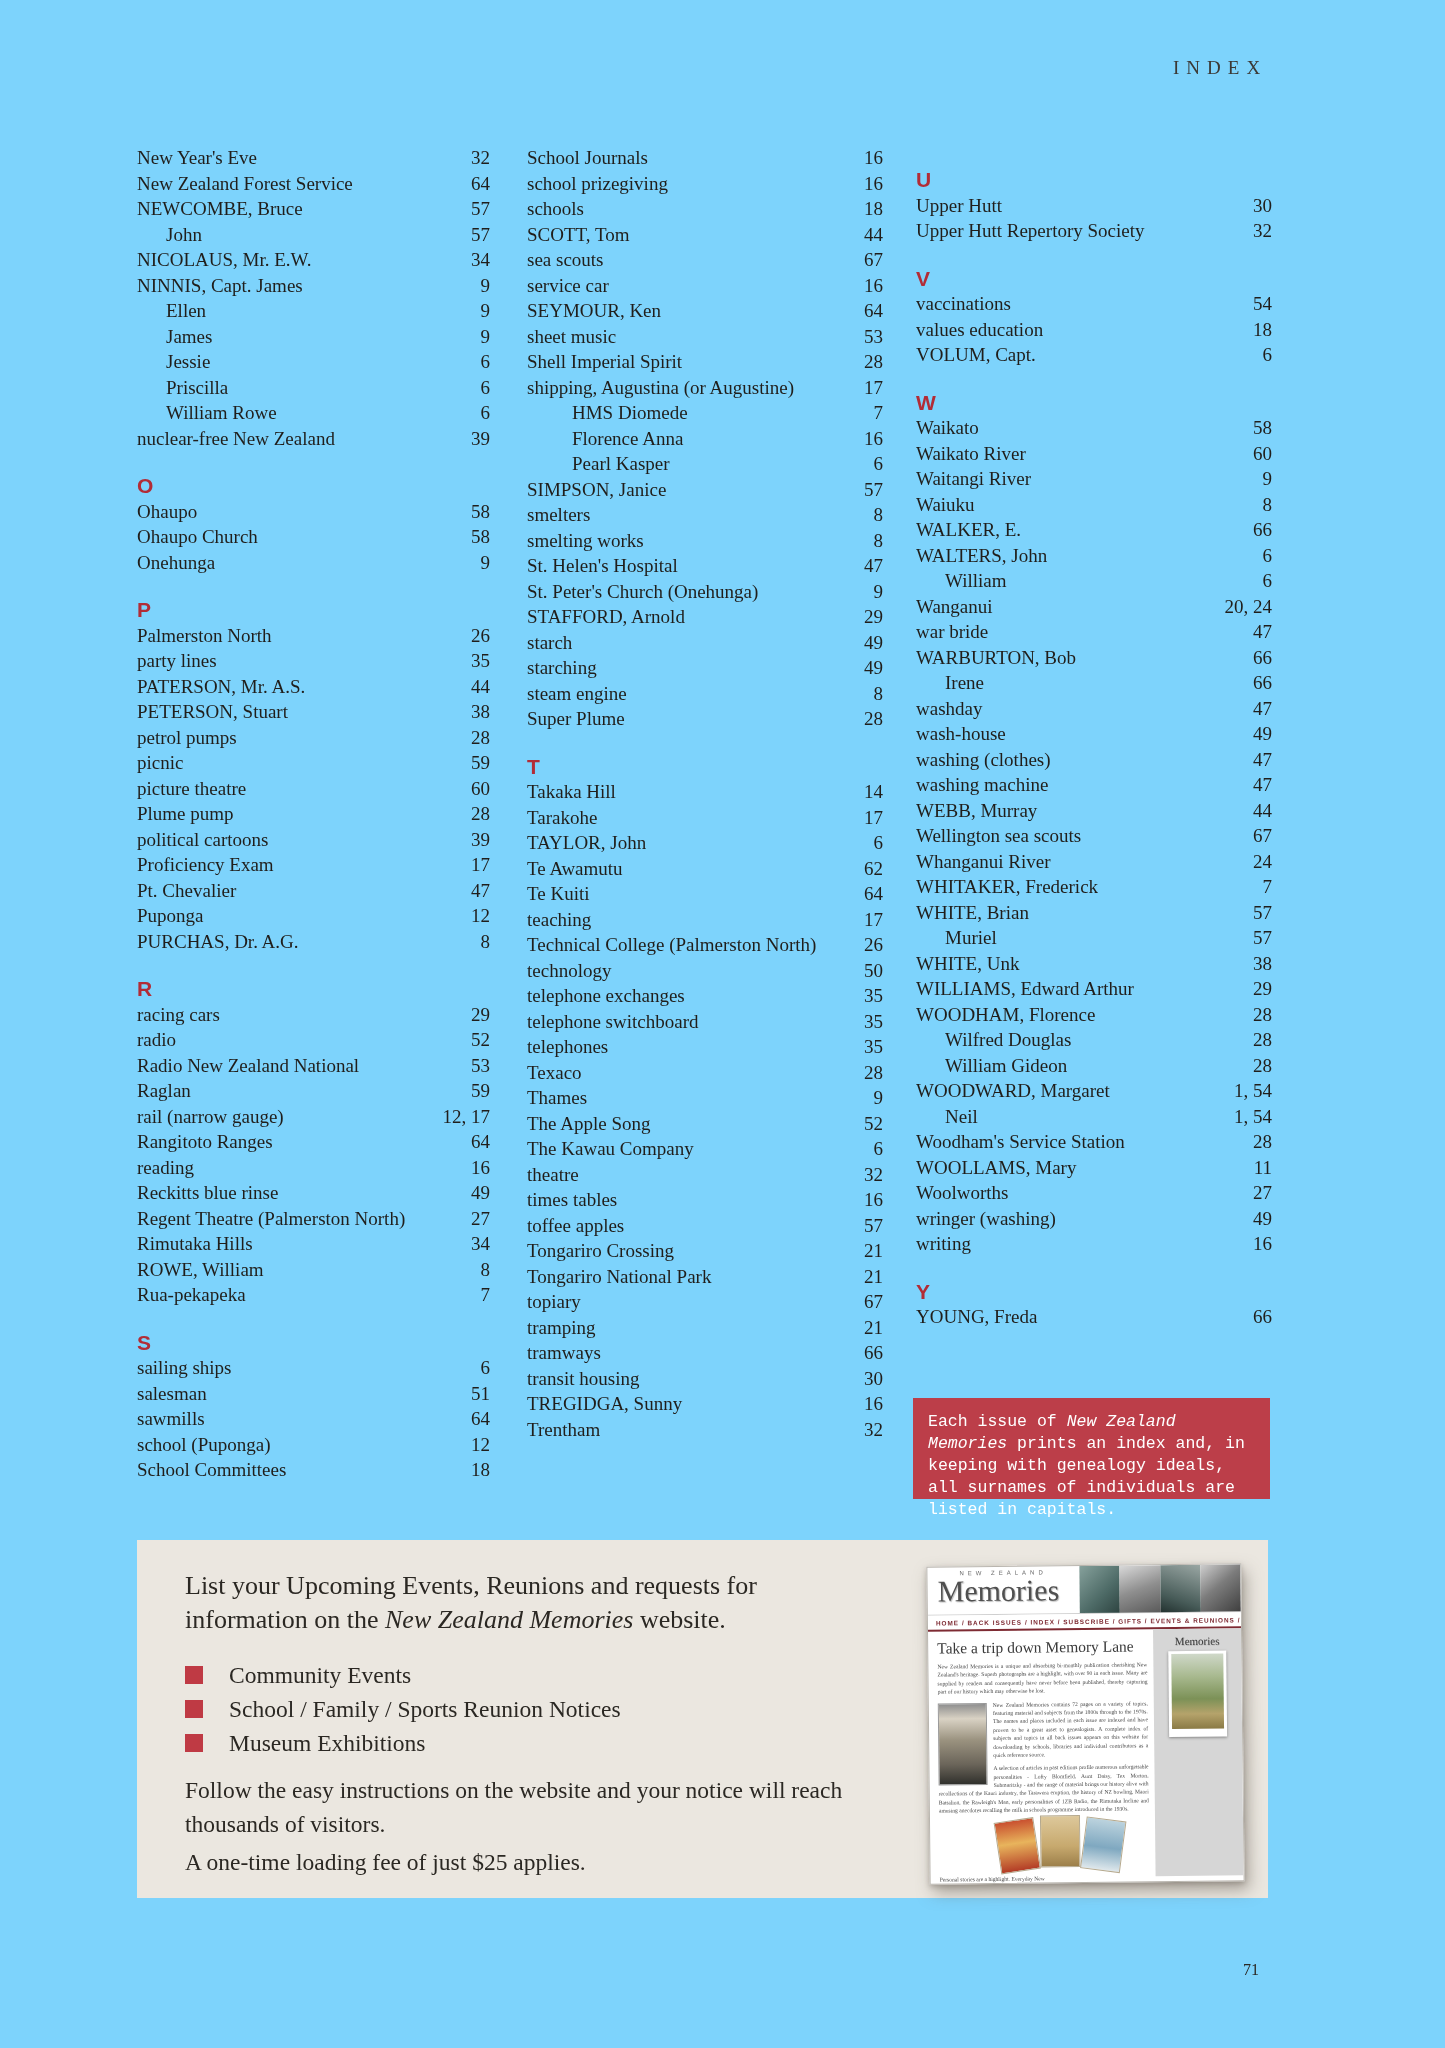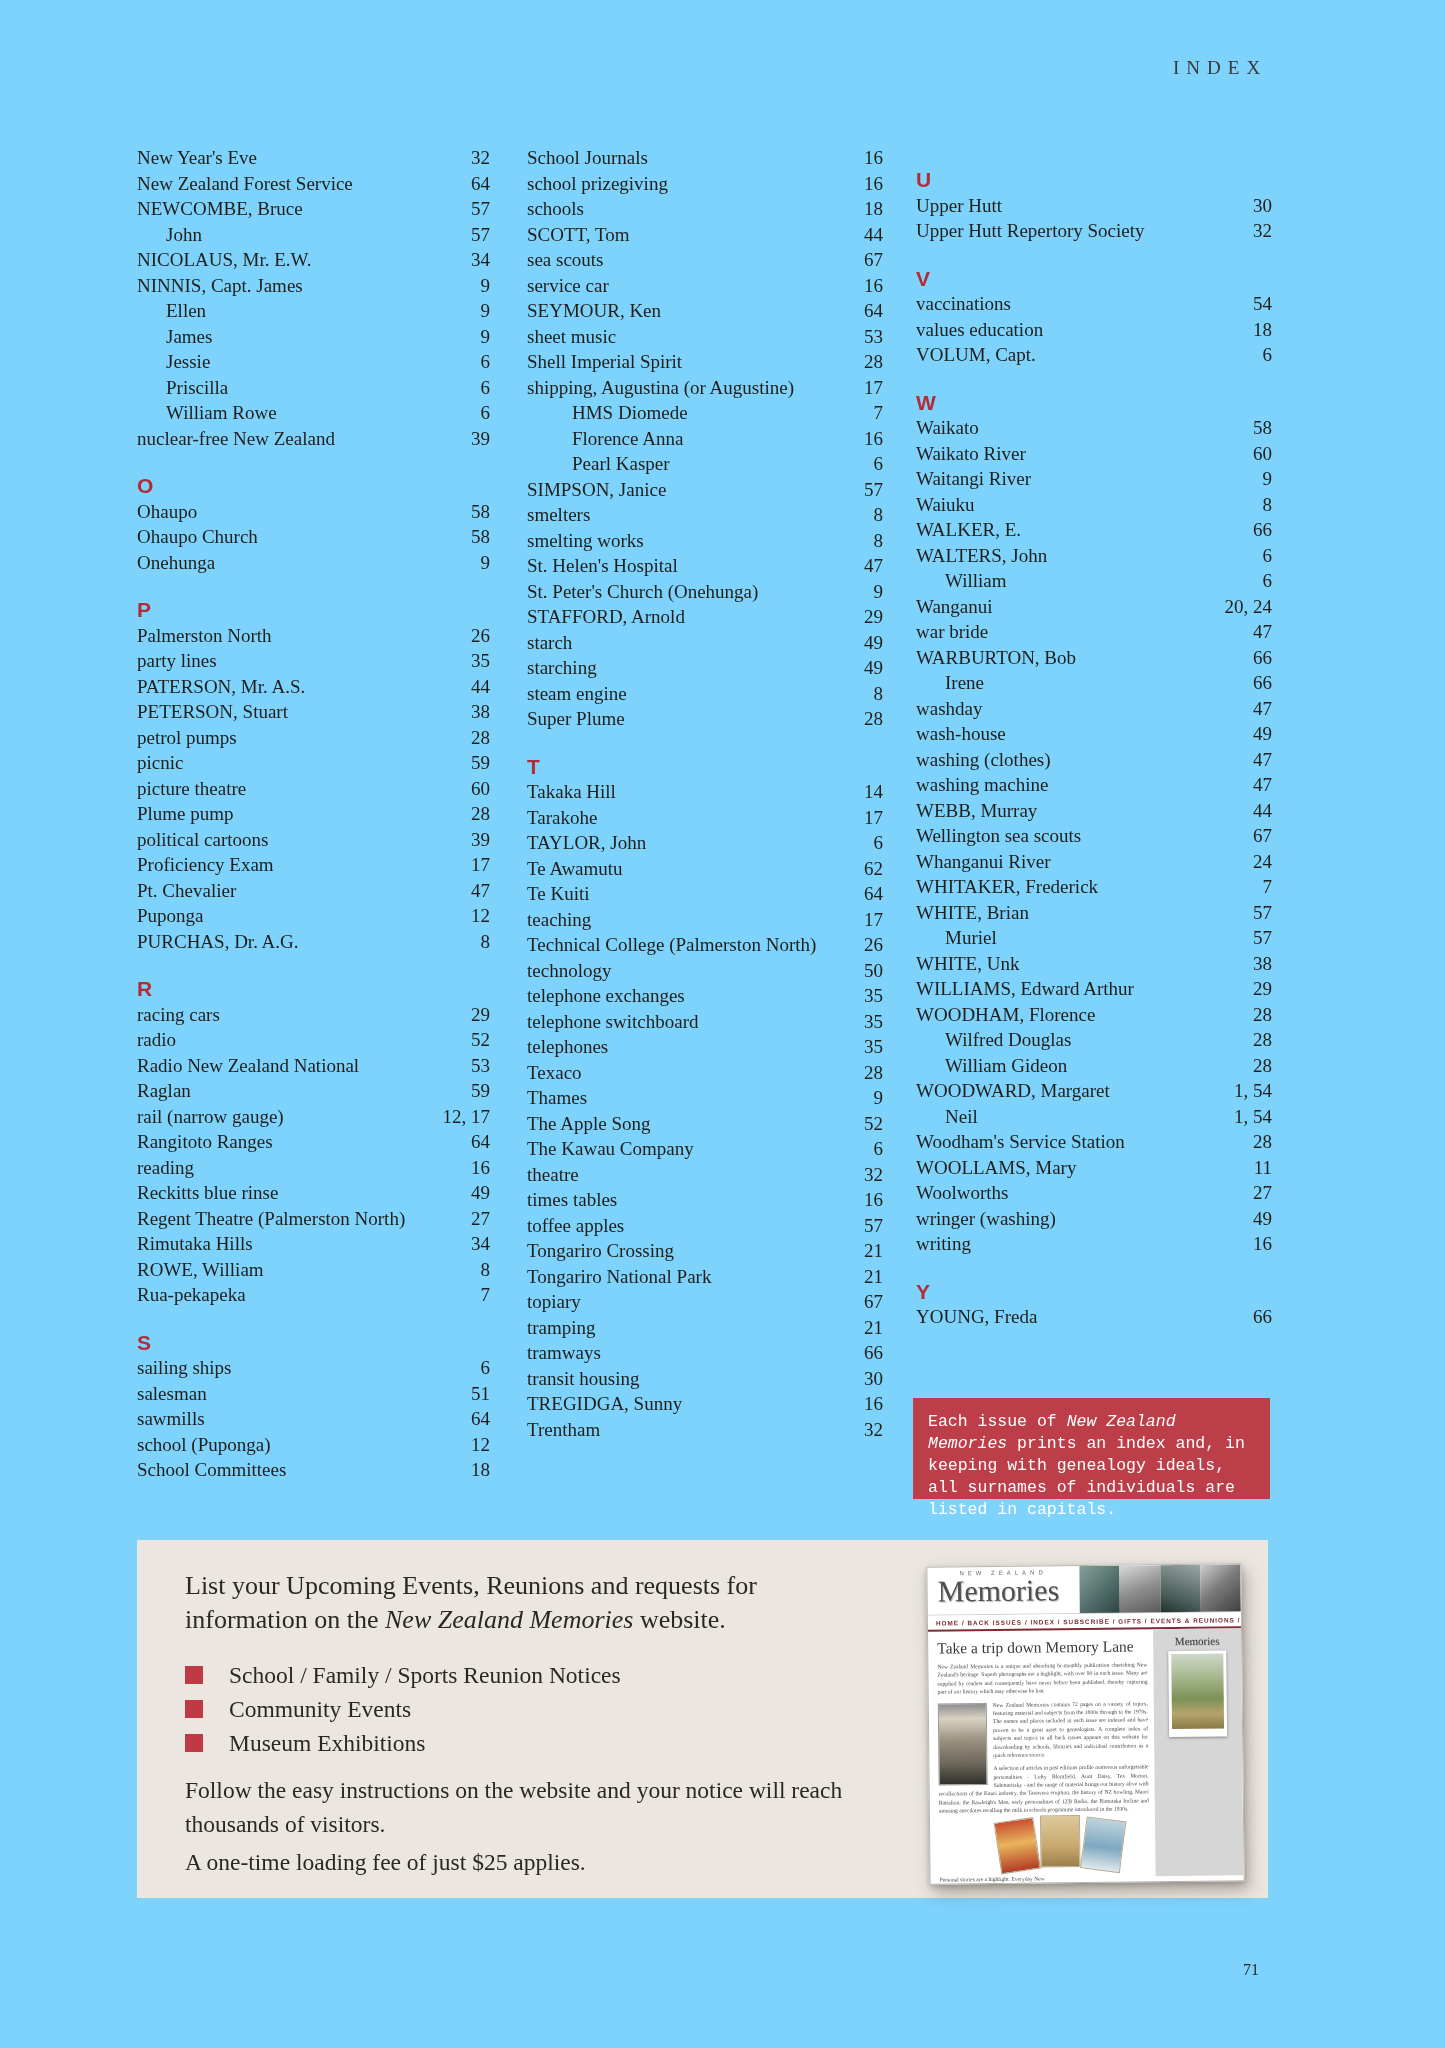--- a/index.html
+++ b/index.html
@@ -666,25 +666,25 @@
     </div>
 
   <div class="info-box"><span>Each issue of </span><i>New Zealand Memories</i><span> prints an index and, in keeping with genealogy ideals, all surnames of individuals are listed in capitals.</span></div>
 
   <div class="promo">
     <div class="promo-intro"><span>List your Upcoming Events, Reunions and requests for information on the </span><i>New Zealand Memories</i><span> website.</span></div>
 
     <div class="bullets">
       <div class="bullet-row">
         <span class="bullet-sq"></span>
-        <span class="bullet-text">School / Family / Sports Reunion Notices</span>
+        <span class="bullet-text">Community Events</span>
       </div>
       <div class="bullet-row">
         <span class="bullet-sq"></span>
-        <span class="bullet-text">Community Events</span>
+        <span class="bullet-text">School / Family / Sports Reunion Notices</span>
       </div>
       <div class="bullet-row">
         <span class="bullet-sq"></span>
         <span class="bullet-text">Museum Exhibitions</span>
       </div>
     </div>
 
     <div class="promo-follow">Follow the easy instructions on the website and your notice will reach thousands of visitors.</div>
     <div class="promo-fee">A one-time loading fee of just $25 applies.</div>
 

